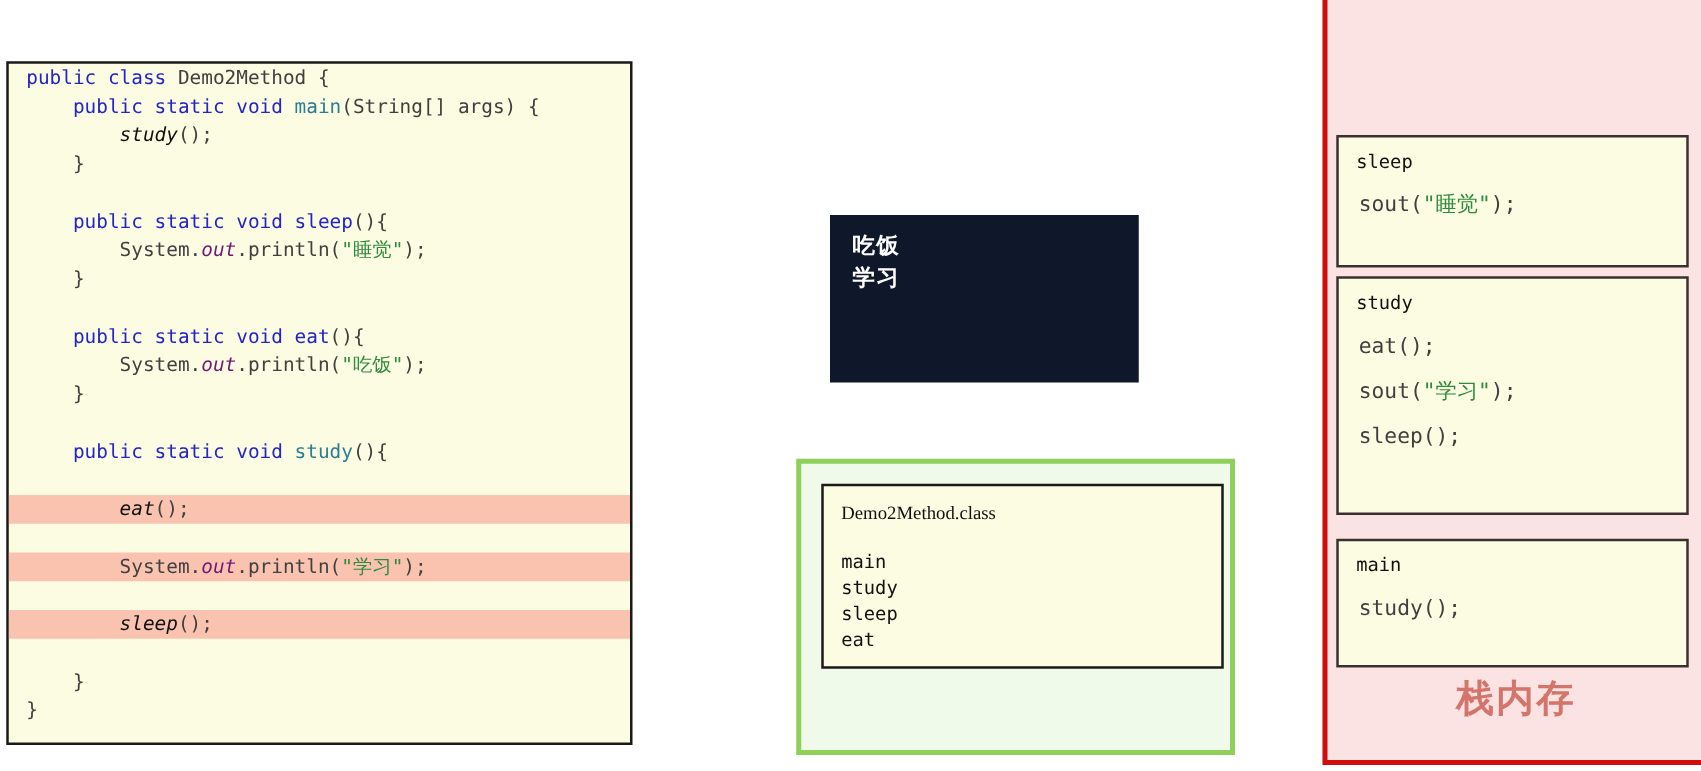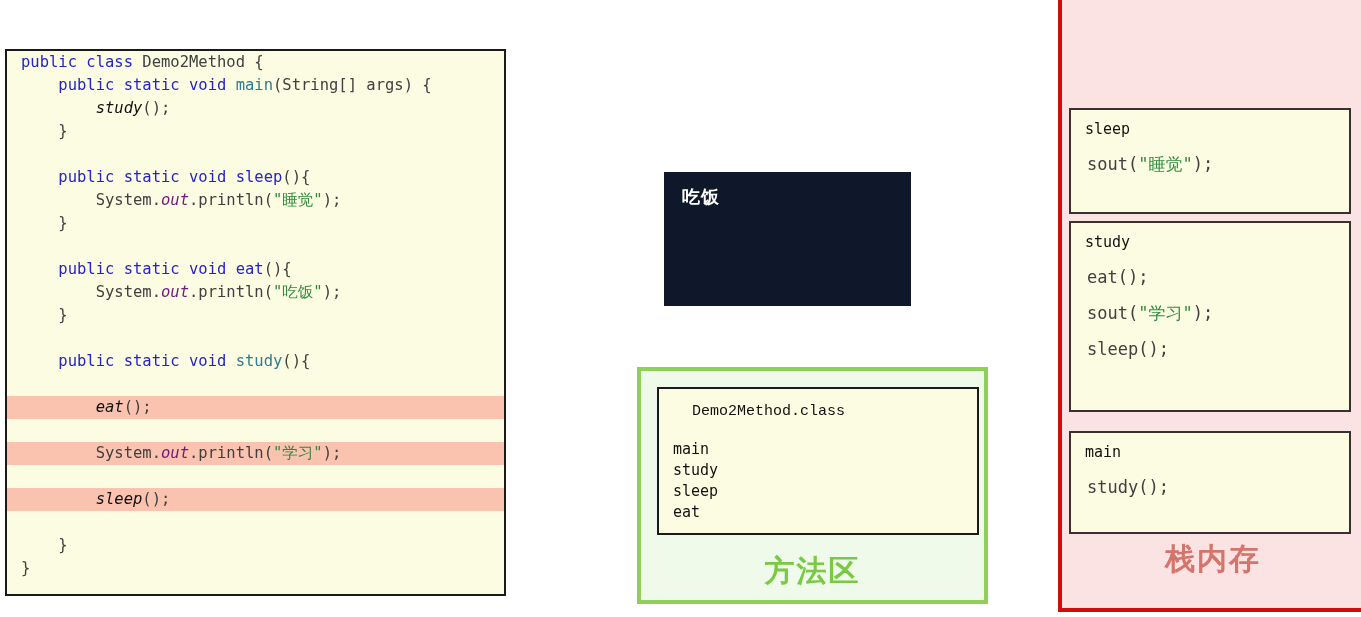--- a/index.html
+++ b/index.html
@@ -83,26 +83,25 @@
     left: 16px;
     top: 16px;
     width: 322px;
     height: 148px;
     background: #fcfce2;
     border: 2px solid #1a1a1a;
     box-sizing: border-box;
     padding: 12px 0 0 14px;
   }
   .method-title {
-    font-family: Liberation Mono, monospace;
+    font-family: Liberation Serif, serif;
     font-size: 15px;
     color: #111111;
     line-height: 21px;
     white-space: pre;
-    margin-left: 19px;
   }
   .method-entry {
     font-family: "DejaVu Sans Mono", monospace;
     font-size: 15px;
     color: #111111;
     line-height: 21px;
     white-space: pre;
   }
   .method-gap { height: 17px; }
   #method-area-label {
@@ -197,35 +196,35 @@
       <div class="code-line hl"><span class="plain">        </span><span class="call">sleep</span><span class="plain">();</span></div>
       <div class="code-line"><span class="plain"> </span></div>
       <div class="code-line"><span class="plain">    }</span></div>
       <div class="code-line"><span class="plain">}</span></div>
     </div>
 </div>
 
 <div id="console-panel">
   <div id="console-lines">
       <div class="console-line">吃饭</div>
+      <div class="console-line">学习</div>
     </div>
 </div>
 
 <div id="method-area">
   <div id="method-class-box">
     <div class="method-title">Demo2Method.class</div>
     <div class="method-gap"></div>
     <div id="method-entries">
         <div class="method-entry">main</div>
         <div class="method-entry">study</div>
         <div class="method-entry">sleep</div>
         <div class="method-entry">eat</div>
       </div>
   </div>
-  <div id="method-area-label">方法区</div>
 </div>
 
 <div id="stack-panel">
   <div class="stack-frame" id="frame-sleep">
     <div class="frame-name">sleep</div>
     <div class="frame-spacer"></div>
     <div class="frame-body">
         <div class="frame-stmt"><span class="plain">sout(</span><span class="str">"睡觉"</span><span class="plain">);</span></div>
         <div class="frame-spacer"></div>
       </div>

